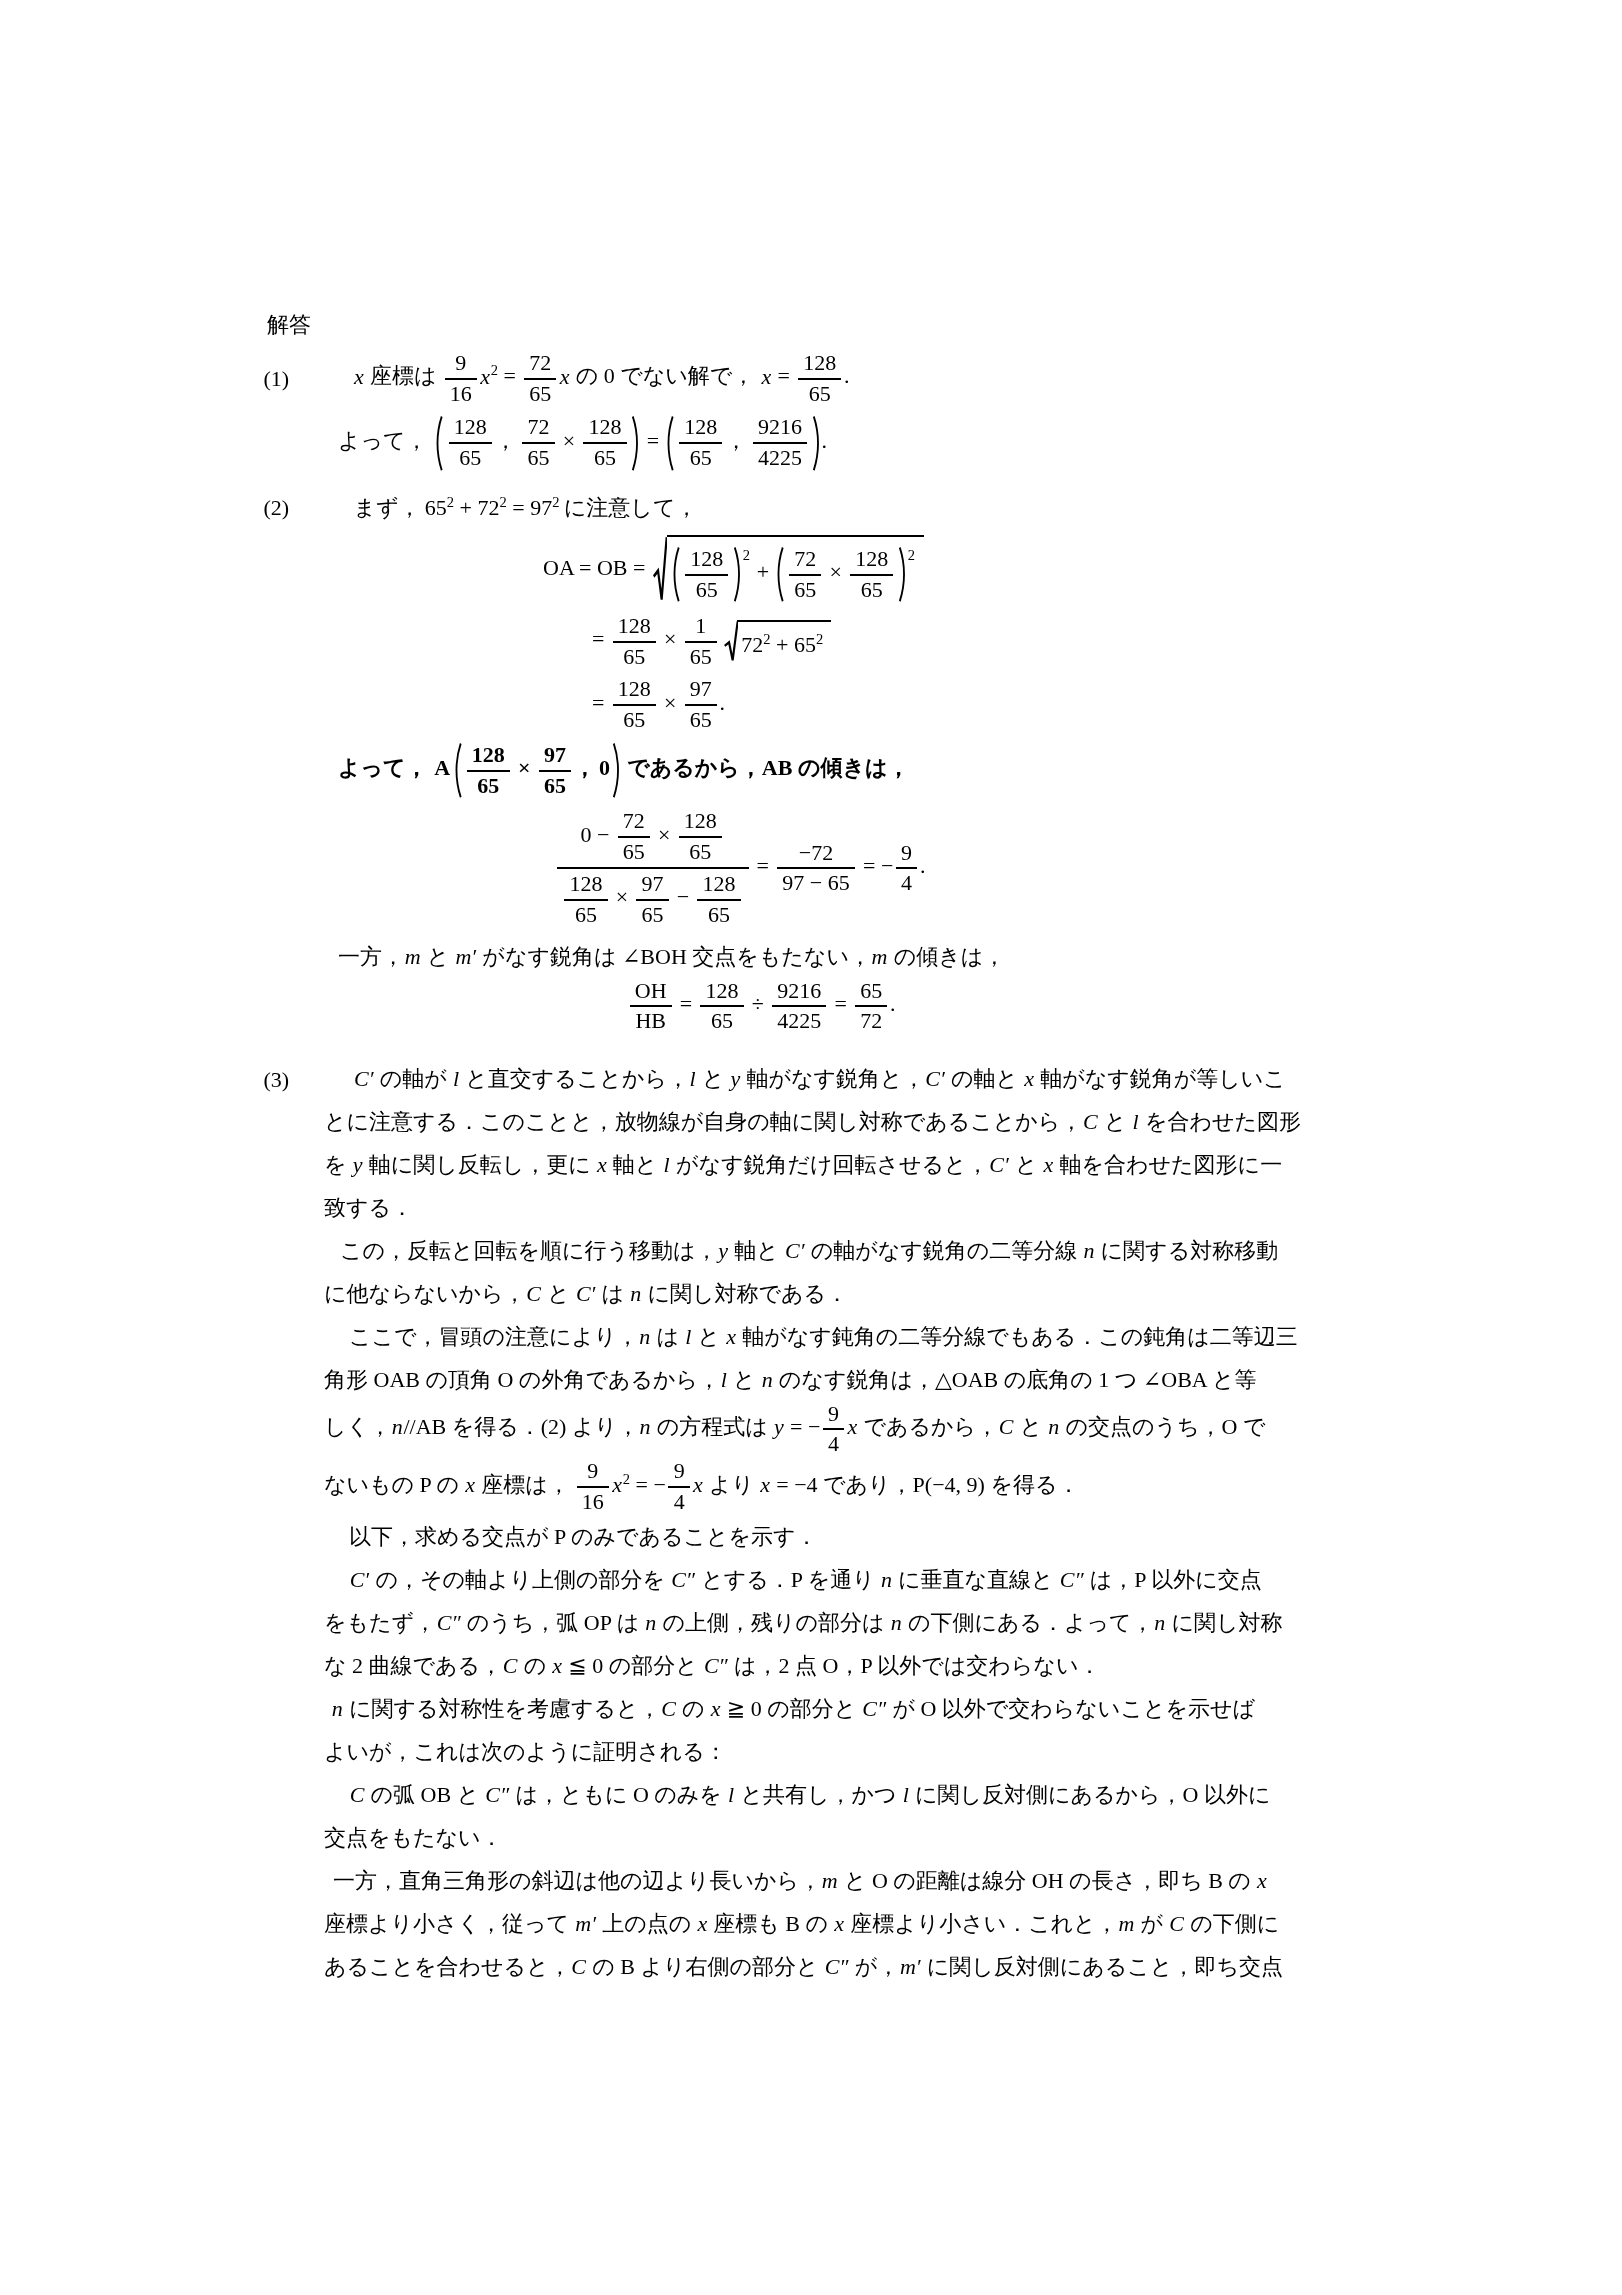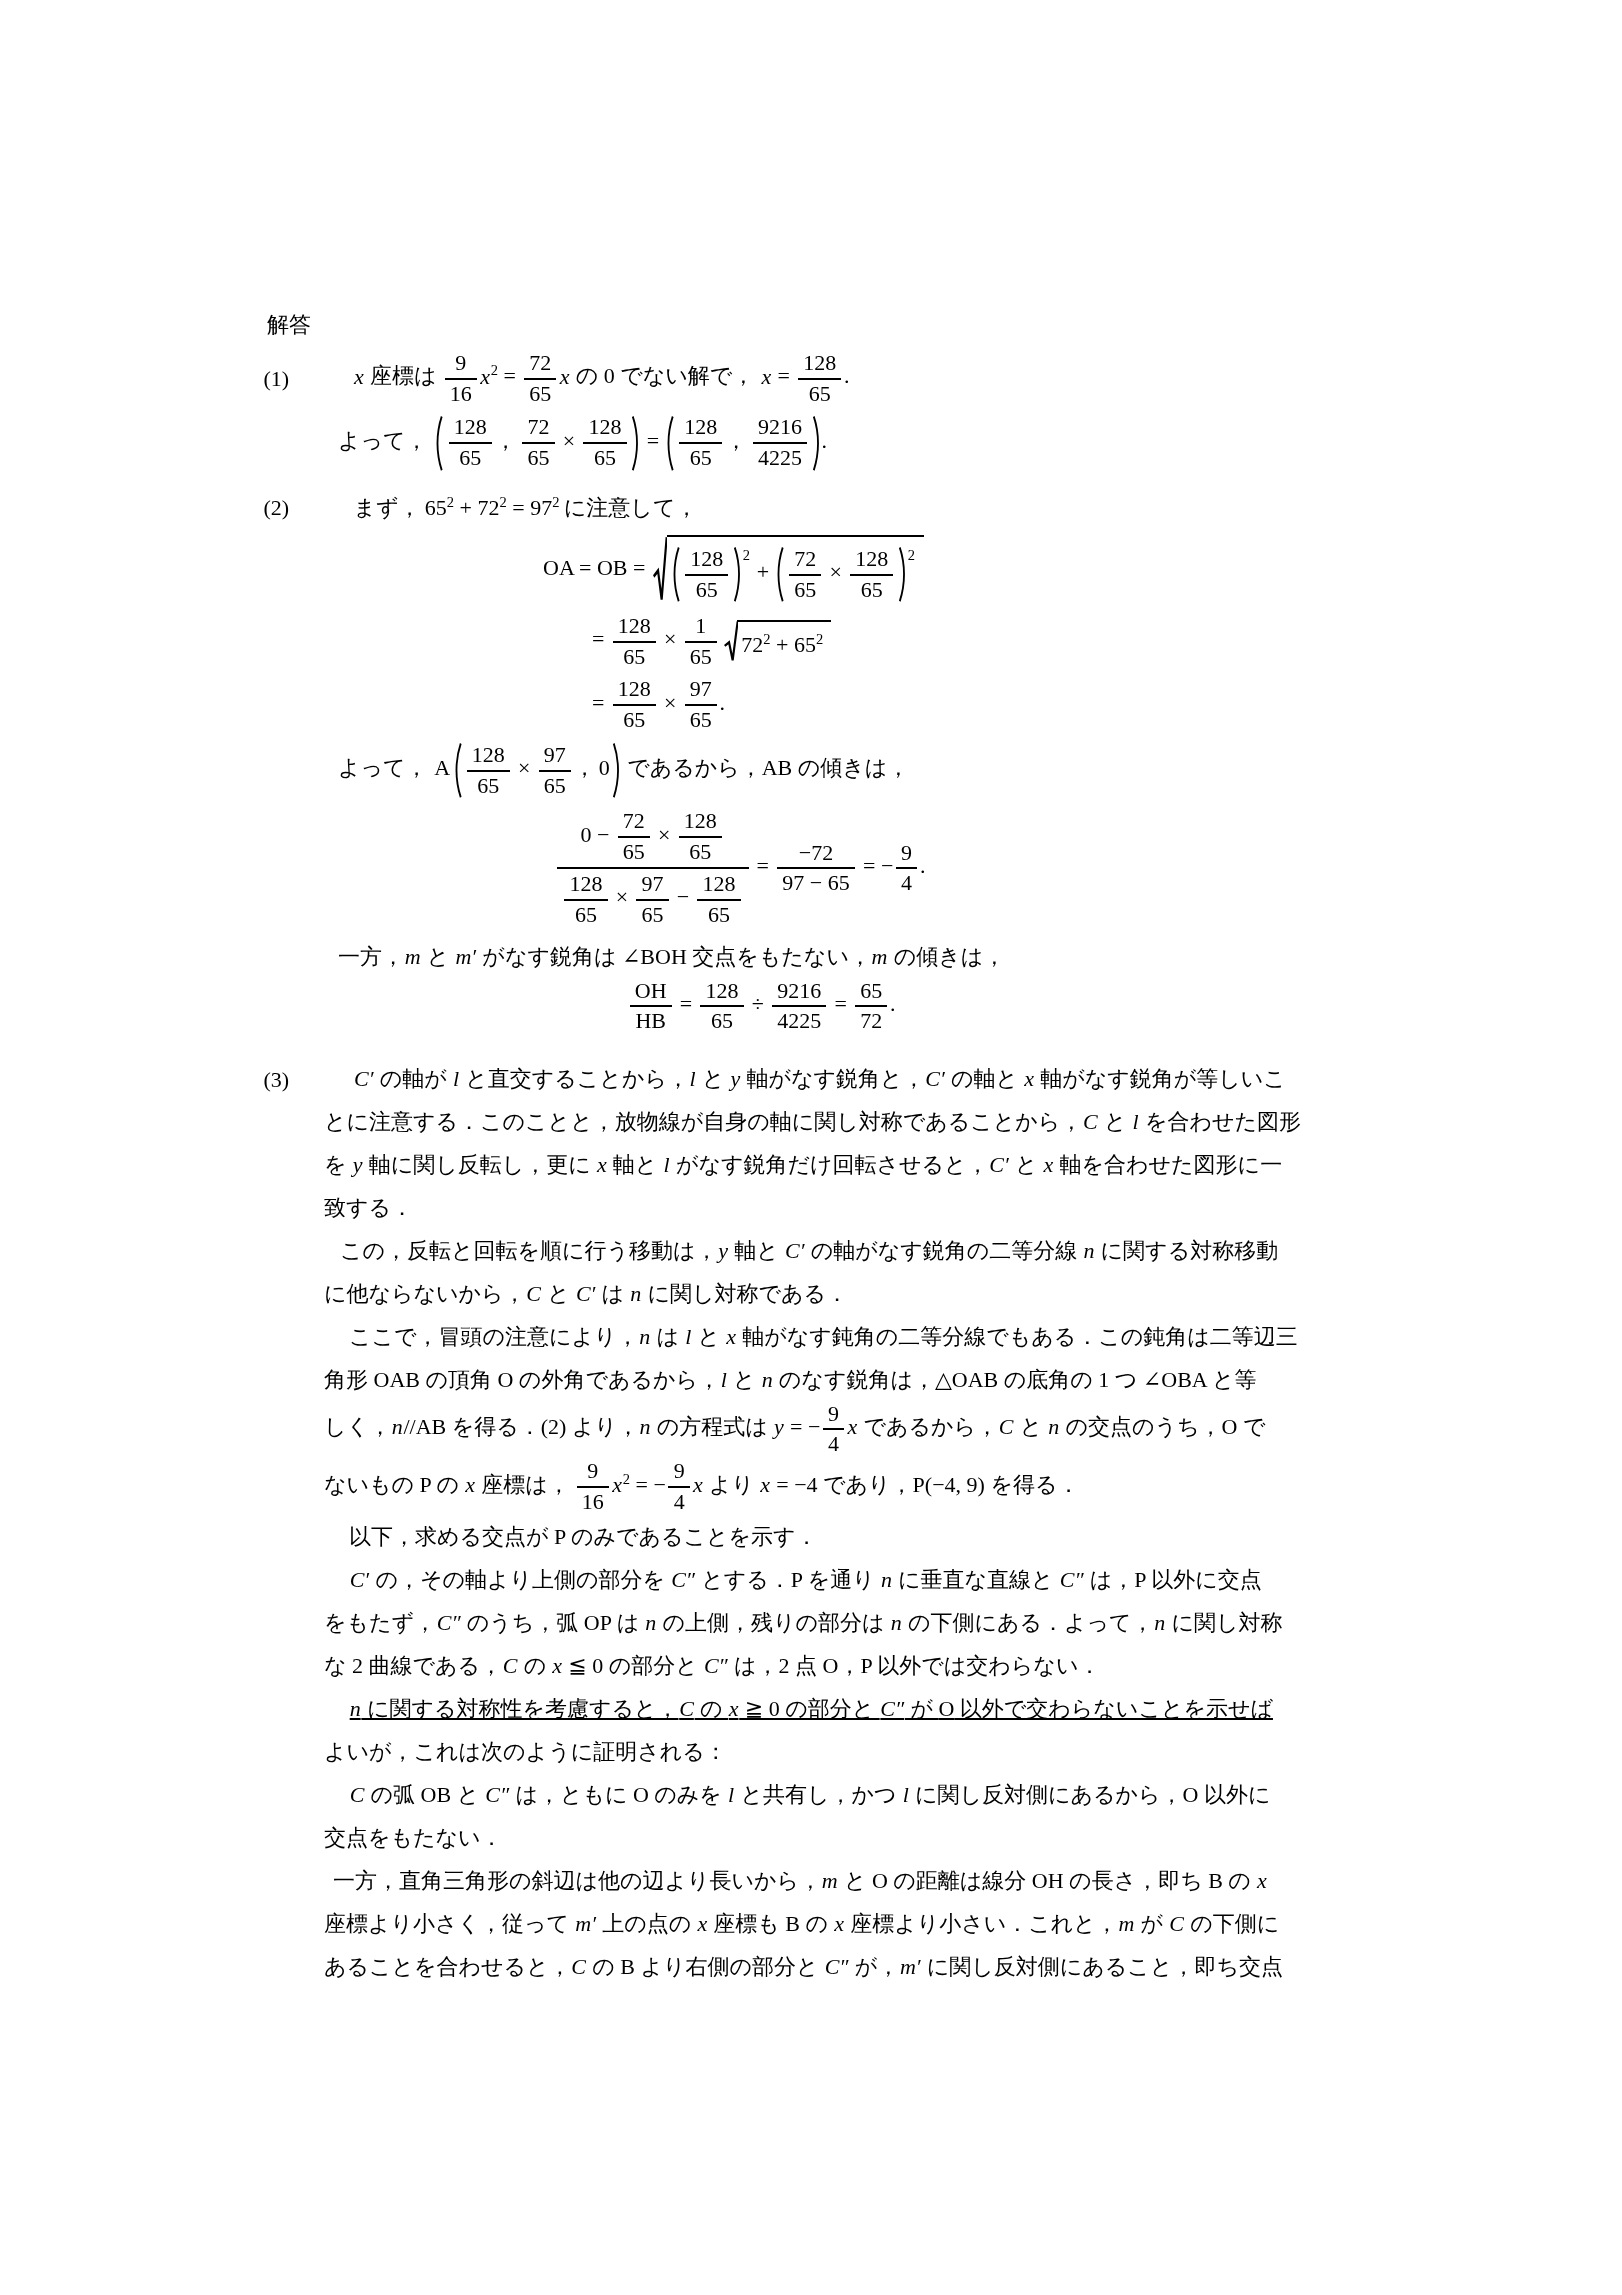--- a/index.html
+++ b/index.html
@@ -65,21 +65,21 @@
                   <path d="M2.5 1.5 Q8.5 15 8.5 30 Q8.5 45 2.5 58.5" fill="none" stroke="#000" stroke-width="2.6"></path>
                 </svg><span class="psup">2</span></span><span class="mt"> + </span><span class="pgrp"><svg class="par" viewBox="0 0 12 60" preserveAspectRatio="none">
                   <path d="M9.5 1.5 Q3.5 15 3.5 30 Q3.5 45 9.5 58.5" fill="none" stroke="#000" stroke-width="2.6"></path>
                 </svg><span class="pbody"><span class="frac"><span class="fn"><span class="mt">72</span></span><span class="fd"><span class="mt">65</span></span></span><span class="mt"> × </span><span class="frac"><span class="fn"><span class="mt">128</span></span><span class="fd"><span class="mt">65</span></span></span></span><svg class="par" viewBox="0 0 12 60" preserveAspectRatio="none">
                   <path d="M2.5 1.5 Q8.5 15 8.5 30 Q8.5 45 2.5 58.5" fill="none" stroke="#000" stroke-width="2.6"></path>
                 </svg><span class="psup">2</span></span></span></span></div>
         <div class="row math" style="margin-top: 6.5px; margin-left: 268px;"><span class="mt">= </span><span class="frac"><span class="fn"><span class="mt">128</span></span><span class="fd"><span class="mt">65</span></span></span><span class="mt"> × </span><span class="frac"><span class="fn"><span class="mt">1</span></span><span class="fd"><span class="mt">65</span></span></span><span class="msp" style="width: 0.1em;"></span><span class="sqrt"><svg class="rad" viewBox="0 0 20 60" preserveAspectRatio="none">
               <path d="M1 36 L7 31 L12 56 L19 2" fill="none" stroke="#000" stroke-width="3"></path>
             </svg><span class="sqb"><span class="mt">72</span><span class="sup">2</span><span class="mt"> + 65</span><span class="sup">2</span></span></span></div>
         <div class="row math" style="margin-top: 3.9px; margin-left: 268px;"><span class="mt">= </span><span class="frac"><span class="fn"><span class="mt">128</span></span><span class="fd"><span class="mt">65</span></span></span><span class="mt"> × </span><span class="frac"><span class="fn"><span class="mt">97</span></span><span class="fd"><span class="mt">65</span></span></span><span class="mt">.</span></div>
-        <div class="row math" style="margin-top: 6.5px;"><span class="mt">よって，</span><span class="msp" style="width: 0.3em;"></span><span class="mr">A</span><span class="msp" style="width: 0.1em;"></span><span class="pgrp"><svg class="par" viewBox="0 0 12 60" preserveAspectRatio="none">
+        <div class="row math" style="margin-top: 6.5px; font-weight: bold;"><span class="mt">よって，</span><span class="msp" style="width: 0.3em;"></span><span class="mr">A</span><span class="msp" style="width: 0.1em;"></span><span class="pgrp"><svg class="par" viewBox="0 0 12 60" preserveAspectRatio="none">
               <path d="M9.5 1.5 Q3.5 15 3.5 30 Q3.5 45 9.5 58.5" fill="none" stroke="#000" stroke-width="2.6"></path>
             </svg><span class="pbody"><span class="frac"><span class="fn"><span class="mt">128</span></span><span class="fd"><span class="mt">65</span></span></span><span class="mt"> × </span><span class="frac"><span class="fn"><span class="mt">97</span></span><span class="fd"><span class="mt">65</span></span></span><span class="mt">，</span><span class="msp" style="width: 0.15em;"></span><span class="mt">0</span></span><svg class="par" viewBox="0 0 12 60" preserveAspectRatio="none">
               <path d="M2.5 1.5 Q8.5 15 8.5 30 Q8.5 45 2.5 58.5" fill="none" stroke="#000" stroke-width="2.6"></path>
             </svg></span><span class="msp" style="width: 0.25em;"></span><span class="mt">であるから，</span><span class="mr">AB</span><span class="mt"> の傾きは，</span></div>
         <div class="row math" style="margin-top: 6.5px; margin-left: 230px;"><span class="frac"><span class="fn"><span class="mt">0 − </span><span class="frac"><span class="fn"><span class="mt">72</span></span><span class="fd"><span class="mt">65</span></span></span><span class="mt"> × </span><span class="frac"><span class="fn"><span class="mt">128</span></span><span class="fd"><span class="mt">65</span></span></span></span><span class="fd"><span class="frac"><span class="fn"><span class="mt">128</span></span><span class="fd"><span class="mt">65</span></span></span><span class="mt"> × </span><span class="frac"><span class="fn"><span class="mt">97</span></span><span class="fd"><span class="mt">65</span></span></span><span class="mt"> − </span><span class="frac"><span class="fn"><span class="mt">128</span></span><span class="fd"><span class="mt">65</span></span></span></span></span><span class="mt"> = </span><span class="frac"><span class="fn"><span class="mt">−72</span></span><span class="fd"><span class="mt">97 − 65</span></span></span><span class="mt"> = −</span><span class="frac"><span class="fn"><span class="mt">9</span></span><span class="fd"><span class="mt">4</span></span></span><span class="mt">.</span></div>
         <div class="row math" style="margin-top: 10.5px;"><span class="mt">一方，</span><span class="mi">m</span><span class="mt"> と </span><span class="mi">m′</span><span class="mt"> がなす鋭角は ∠</span><span class="mr">BOH</span><span class="mt"> 交点をもたない，</span><span class="mi">m</span><span class="mt"> の傾きは，</span></div>
         <div class="row math" style="margin-top: 3.9px; margin-left: 303px;"><span class="frac"><span class="fn"><span class="mr">OH</span></span><span class="fd"><span class="mr">HB</span></span></span><span class="mt"> = </span><span class="frac"><span class="fn"><span class="mt">128</span></span><span class="fd"><span class="mt">65</span></span></span><span class="mt"> ÷ </span><span class="frac"><span class="fn"><span class="mt">9216</span></span><span class="fd"><span class="mt">4225</span></span></span><span class="mt"> = </span><span class="frac"><span class="fn"><span class="mt">65</span></span><span class="fd"><span class="mt">72</span></span></span><span class="mt">.</span></div>
       </div>
   </section>
   <section class="item" style="margin-top: 21px;">
@@ -91,21 +91,21 @@
         <div class="row text" style="margin-left: 16px;"><span class="mt">この，反転と回転を順に行う移動は，</span><span class="mi">y</span><span class="mt"> 軸と </span><span class="mi">C′</span><span class="mt"> の軸がなす鋭角の二等分線 </span><span class="mi">n</span><span class="mt"> に関する対称移動</span></div>
         <div class="row text"><span class="mt">に他ならないから，</span><span class="mi">C</span><span class="mt"> と </span><span class="mi">C′</span><span class="mt"> は </span><span class="mi">n</span><span class="mt"> に関し対称である．</span></div>
         <div class="row text" style="margin-left: 25px;"><span class="mt">ここで，冒頭の注意により，</span><span class="mi">n</span><span class="mt"> は </span><span class="mi">l</span><span class="mt"> と </span><span class="mi">x</span><span class="mt"> 軸がなす鈍角の二等分線でもある．この鈍角は二等辺三</span></div>
         <div class="row text"><span class="mt">角形 </span><span class="mr">OAB</span><span class="mt"> の頂角 </span><span class="mr">O</span><span class="mt"> の外角であるから，</span><span class="mi">l</span><span class="mt"> と </span><span class="mi">n</span><span class="mt"> のなす鋭角は，△</span><span class="mr">OAB</span><span class="mt"> の底角の 1 つ ∠</span><span class="mr">OBA</span><span class="mt"> と等</span></div>
         <div class="row text"><span class="mt">しく，</span><span class="mi">n</span><span class="mt">//</span><span class="mr">AB</span><span class="mt"> を得る．(2) より，</span><span class="mi">n</span><span class="mt"> の方程式は </span><span class="mi">y</span><span class="mt"> = −</span><span class="frac"><span class="fn"><span class="mt">9</span></span><span class="fd"><span class="mt">4</span></span></span><span class="mi">x</span><span class="mt"> であるから，</span><span class="mi">C</span><span class="mt"> と </span><span class="mi">n</span><span class="mt"> の交点のうち，</span><span class="mr">O</span><span class="mt"> で</span></div>
         <div class="row text"><span class="mt">ないもの </span><span class="mr">P</span><span class="mt"> の </span><span class="mi">x</span><span class="mt"> 座標は，</span><span class="msp" style="width: 0.2em;"></span><span class="frac"><span class="fn"><span class="mt">9</span></span><span class="fd"><span class="mt">16</span></span></span><span class="mi">x</span><span class="sup">2</span><span class="mt"> = −</span><span class="frac"><span class="fn"><span class="mt">9</span></span><span class="fd"><span class="mt">4</span></span></span><span class="mi">x</span><span class="mt"> より </span><span class="mi">x</span><span class="mt"> = −4 であり，</span><span class="mr">P</span><span class="mt">(−4, 9) を得る．</span></div>
         <div class="row text" style="margin-left: 25px;"><span class="mt">以下，求める交点が </span><span class="mr">P</span><span class="mt"> のみであることを示す．</span></div>
         <div class="row text" style="margin-left: 25px;"><span class="mi">C′</span><span class="mt"> の，その軸より上側の部分を </span><span class="mi">C″</span><span class="mt"> とする．</span><span class="mr">P</span><span class="mt"> を通り </span><span class="mi">n</span><span class="mt"> に垂直な直線と </span><span class="mi">C″</span><span class="mt"> は，</span><span class="mr">P</span><span class="mt"> 以外に交点</span></div>
         <div class="row text"><span class="mt">をもたず，</span><span class="mi">C″</span><span class="mt"> のうち，弧 </span><span class="mr">OP</span><span class="mt"> は </span><span class="mi">n</span><span class="mt"> の上側，残りの部分は </span><span class="mi">n</span><span class="mt"> の下側にある．よって，</span><span class="mi">n</span><span class="mt"> に関し対称</span></div>
         <div class="row text"><span class="mt">な 2 曲線である，</span><span class="mi">C</span><span class="mt"> の </span><span class="mi">x</span><span class="mt"> ≦ 0 の部分と </span><span class="mi">C″</span><span class="mt"> は，2 点 </span><span class="mr">O</span><span class="mt">，</span><span class="mr">P</span><span class="mt"> 以外では交わらない．</span></div>
-        <div class="row text" style="margin-left: 25px; text-decoration: underline;"><span class="mi">n</span><span class="mt"> に関する対称性を考慮すると，</span><span class="mi">C</span><span class="mt"> の </span><span class="mi">x</span><span class="mt"> ≧ 0 の部分と </span><span class="mi">C″</span><span class="mt"> が </span><span class="mr">O</span><span class="mt"> 以外で交わらないことを示せば</span></div>
+        <div class="row text" style="margin-left: 7px;"><span class="mi">n</span><span class="mt"> に関する対称性を考慮すると，</span><span class="mi">C</span><span class="mt"> の </span><span class="mi">x</span><span class="mt"> ≧ 0 の部分と </span><span class="mi">C″</span><span class="mt"> が </span><span class="mr">O</span><span class="mt"> 以外で交わらないことを示せば</span></div>
         <div class="row text"><span class="mt">よいが，これは次のように証明される：</span></div>
         <div class="row text" style="margin-left: 25px;"><span class="mi">C</span><span class="mt"> の弧 </span><span class="mr">OB</span><span class="mt"> と </span><span class="mi">C″</span><span class="mt"> は，ともに </span><span class="mr">O</span><span class="mt"> のみを </span><span class="mi">l</span><span class="mt"> と共有し，かつ </span><span class="mi">l</span><span class="mt"> に関し反対側にあるから，</span><span class="mr">O</span><span class="mt"> 以外に</span></div>
         <div class="row text"><span class="mt">交点をもたない．</span></div>
         <div class="row text" style="margin-left: 9px;"><span class="mt">一方，直角三角形の斜辺は他の辺より長いから，</span><span class="mi">m</span><span class="mt"> と </span><span class="mr">O</span><span class="mt"> の距離は線分 </span><span class="mr">OH</span><span class="mt"> の長さ，即ち </span><span class="mr">B</span><span class="mt"> の </span><span class="mi">x</span></div>
         <div class="row text"><span class="mt">座標より小さく，従って </span><span class="mi">m′</span><span class="mt"> 上の点の </span><span class="mi">x</span><span class="mt"> 座標も </span><span class="mr">B</span><span class="mt"> の </span><span class="mi">x</span><span class="mt"> 座標より小さい．これと，</span><span class="mi">m</span><span class="mt"> が </span><span class="mi">C</span><span class="mt"> の下側に</span></div>
         <div class="row text"><span class="mt">あることを合わせると，</span><span class="mi">C</span><span class="mt"> の </span><span class="mr">B</span><span class="mt"> より右側の部分と </span><span class="mi">C″</span><span class="mt"> が，</span><span class="mi">m′</span><span class="mt"> に関し反対側にあること，即ち交点</span></div>
       </div>
   </section>
 </div>
 

